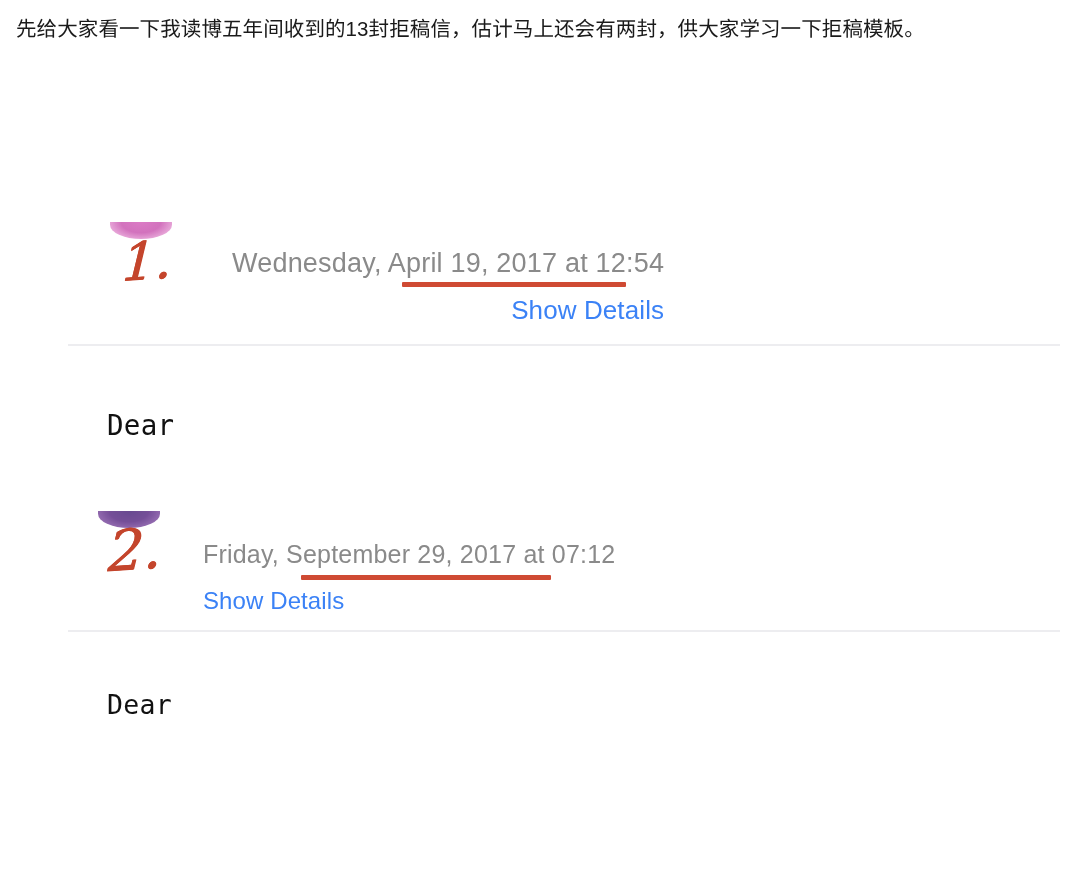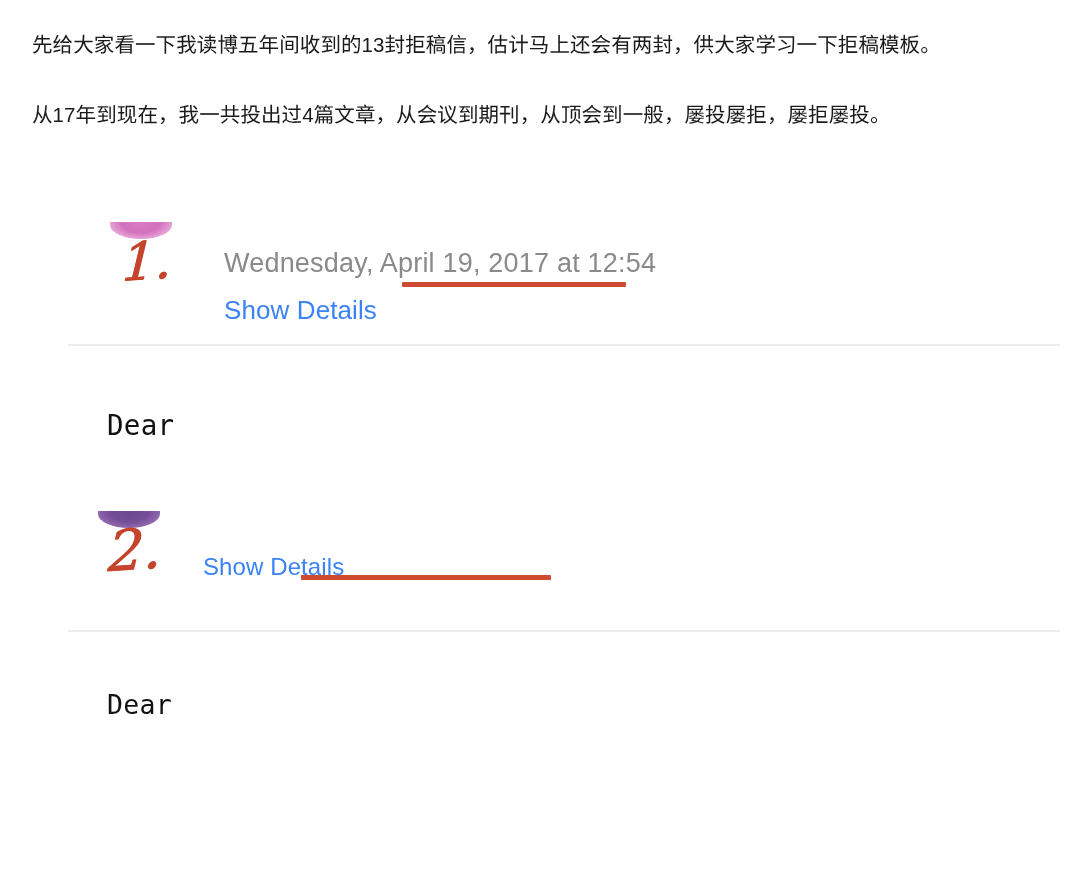--- a/index.html
+++ b/index.html
@@ -18,21 +18,21 @@
   }
 
   
   .article {
     position: absolute;
     left: 16px;
     top: 10px;
     width: 1048px;
   }
   .article p {
-    margin: 16px;
+    margin: 0;
     font-family: "Liberation Sans", "DejaVu Sans", sans-serif;
     font-size: 20.5px;
     line-height: 38px;
     color: #1a1a1a;
     letter-spacing: 0.1px;
     word-break: break-all;
   }
   .article p.para-2 {
     margin-top: 32px;
   }
@@ -88,21 +88,21 @@
   #marker-1 .numeral  { color: #c4452c; }
 
   #marker-2 { left: 92px; top: 4px; }
   #marker-2 .crescent { background: radial-gradient(ellipse at 50% 0%, #5b3a86 0%, #6a4090 45%, #8f63ad 78%, rgba(143,99,173,0.25) 100%); }
   #marker-2 .numeral  { color: #c4452c; font-size: 56px; }
 
   
   .mail-meta {
     position: absolute;
   }
-  #mail-meta-1 { left: 224px; top: 36px; }
+  #mail-meta-1 { left: 232px; top: 36px; text-align: right; }
   #mail-meta-2 { left: 203px; top: 34px; }
 
   .mail-date {
     font-family: "Liberation Sans", "DejaVu Sans", sans-serif;
     font-size: 27px;
     line-height: 34px;
     color: #8a8a8a;
     white-space: nowrap;
     letter-spacing: 0.2px;
   }
@@ -165,21 +165,20 @@
   }
   #mail-body-1 .line { font-size: 27.5px; line-height: 38px; }
   #mail-body-1 .spacer { height: 36px; }
   #mail-body-2 .spacer { height: 38px; }
 </style>
 </head>
 <body>
 
 <div class="article">
   <p class="para-1">先给大家看一下我读博五年间收到的13封拒稿信，估计马上还会有两封，供大家学习一下拒稿模板。</p>
-  <p class="para-2">从17年到现在，我一共投出过4篇文章，从会议到期刊，从顶会到一般，屡投屡拒，屡拒屡投。</p>
 </div>
 
 <div class="mail-block" id="mail-block-1">
 
   <div class="mail-header">
 
     <div class="marker" id="marker-1">
       <div class="crescent"></div>
       <div class="numeral">1.</div>
     </div>
@@ -203,20 +202,21 @@
 <div class="mail-block" id="mail-block-2">
 
   <div class="mail-header">
 
     <div class="marker" id="marker-2">
       <div class="crescent"></div>
       <div class="numeral">2.</div>
     </div>
 
     <div class="mail-meta" id="mail-meta-2">
+      <div class="mail-date">Friday, September 29, 2017 at 07:12</div>
       <div class="show-details">Show Details</div>
     </div>
 
   </div>
 </div>
 
 <div class="date-underline" id="date-underline-2"></div>
 <div class="mail-divider" id="mail-divider-2"></div>
 
 <div class="mail-body" id="mail-body-2">

